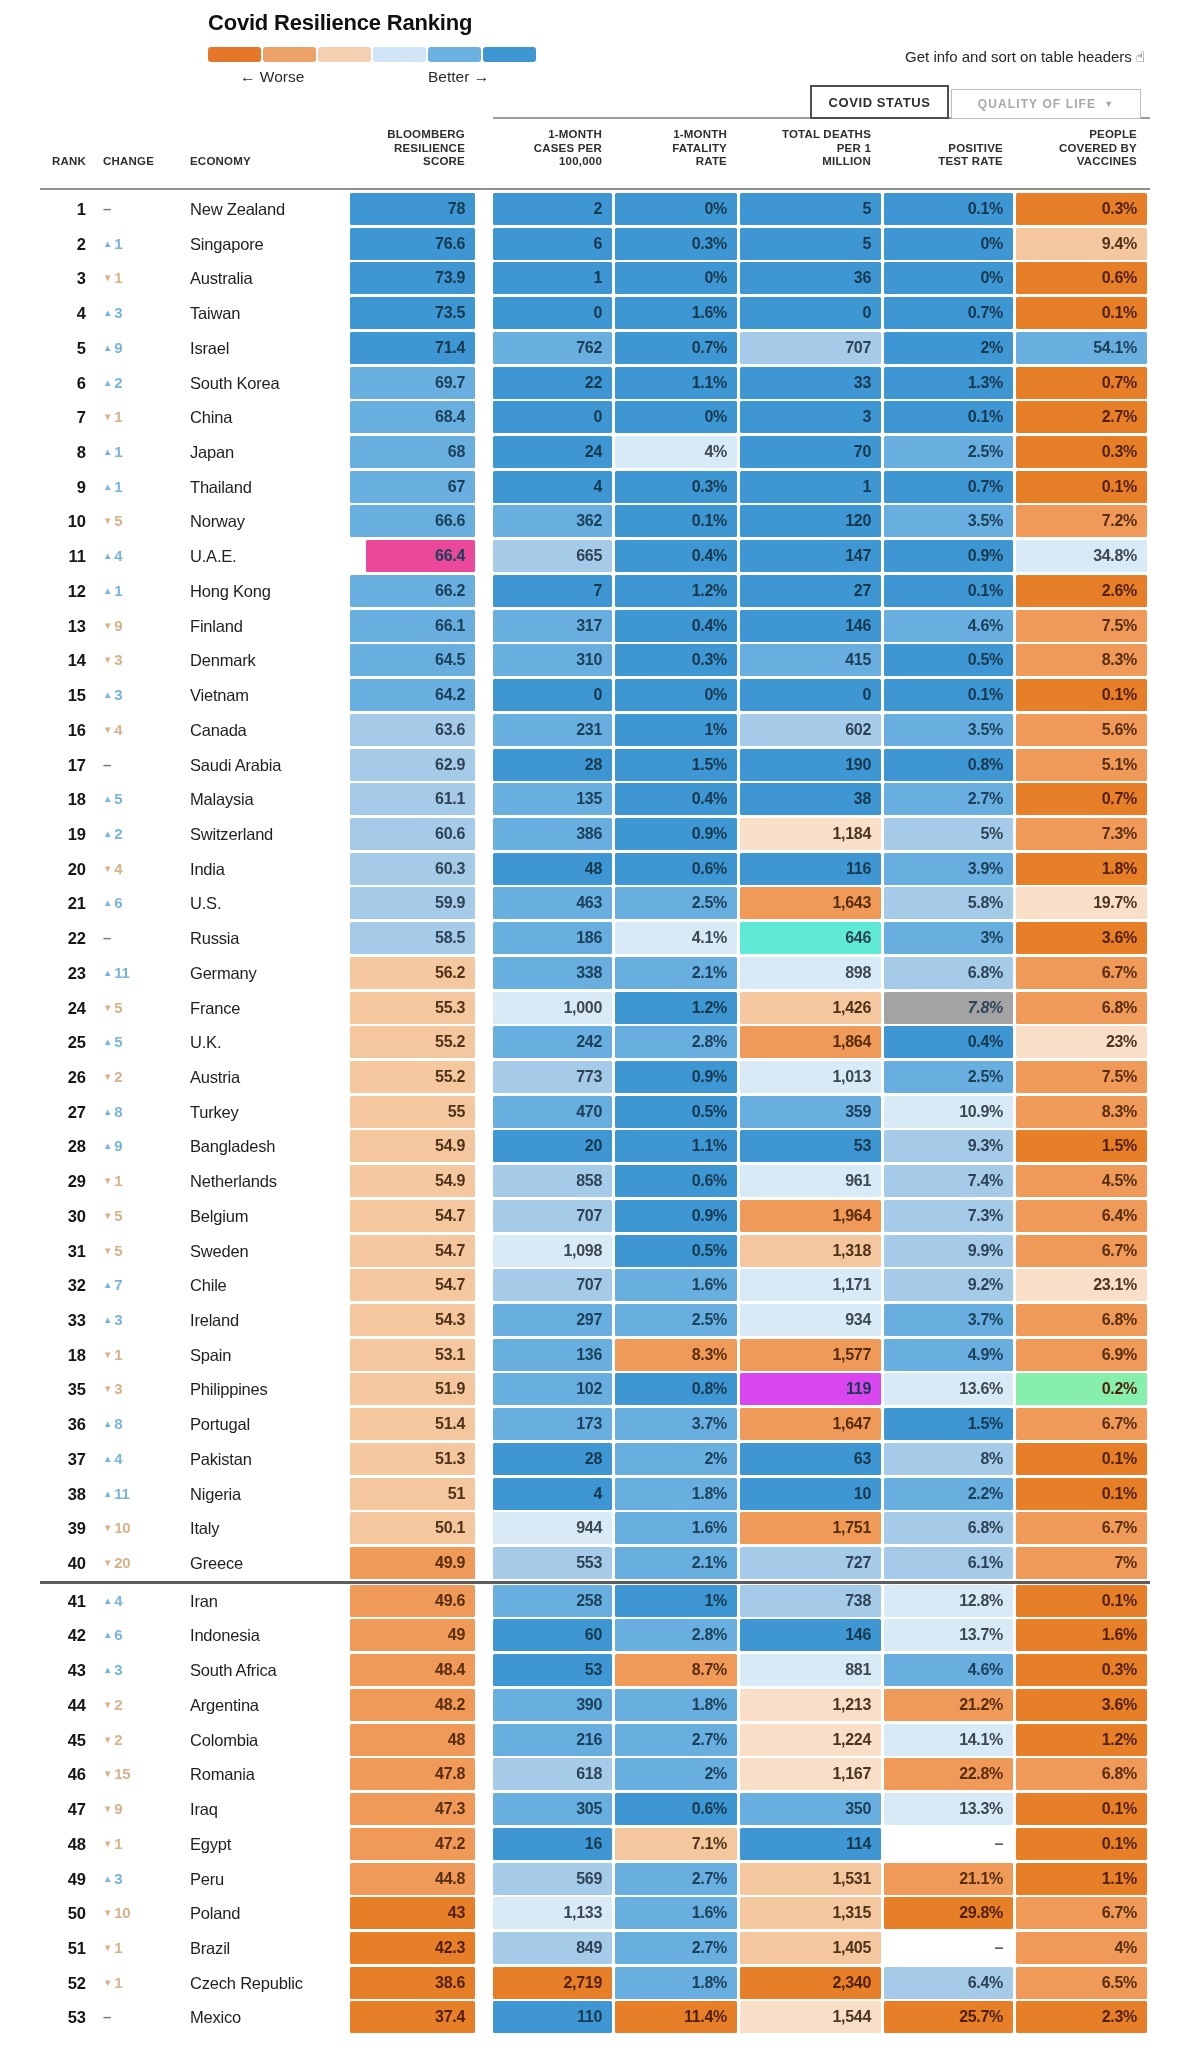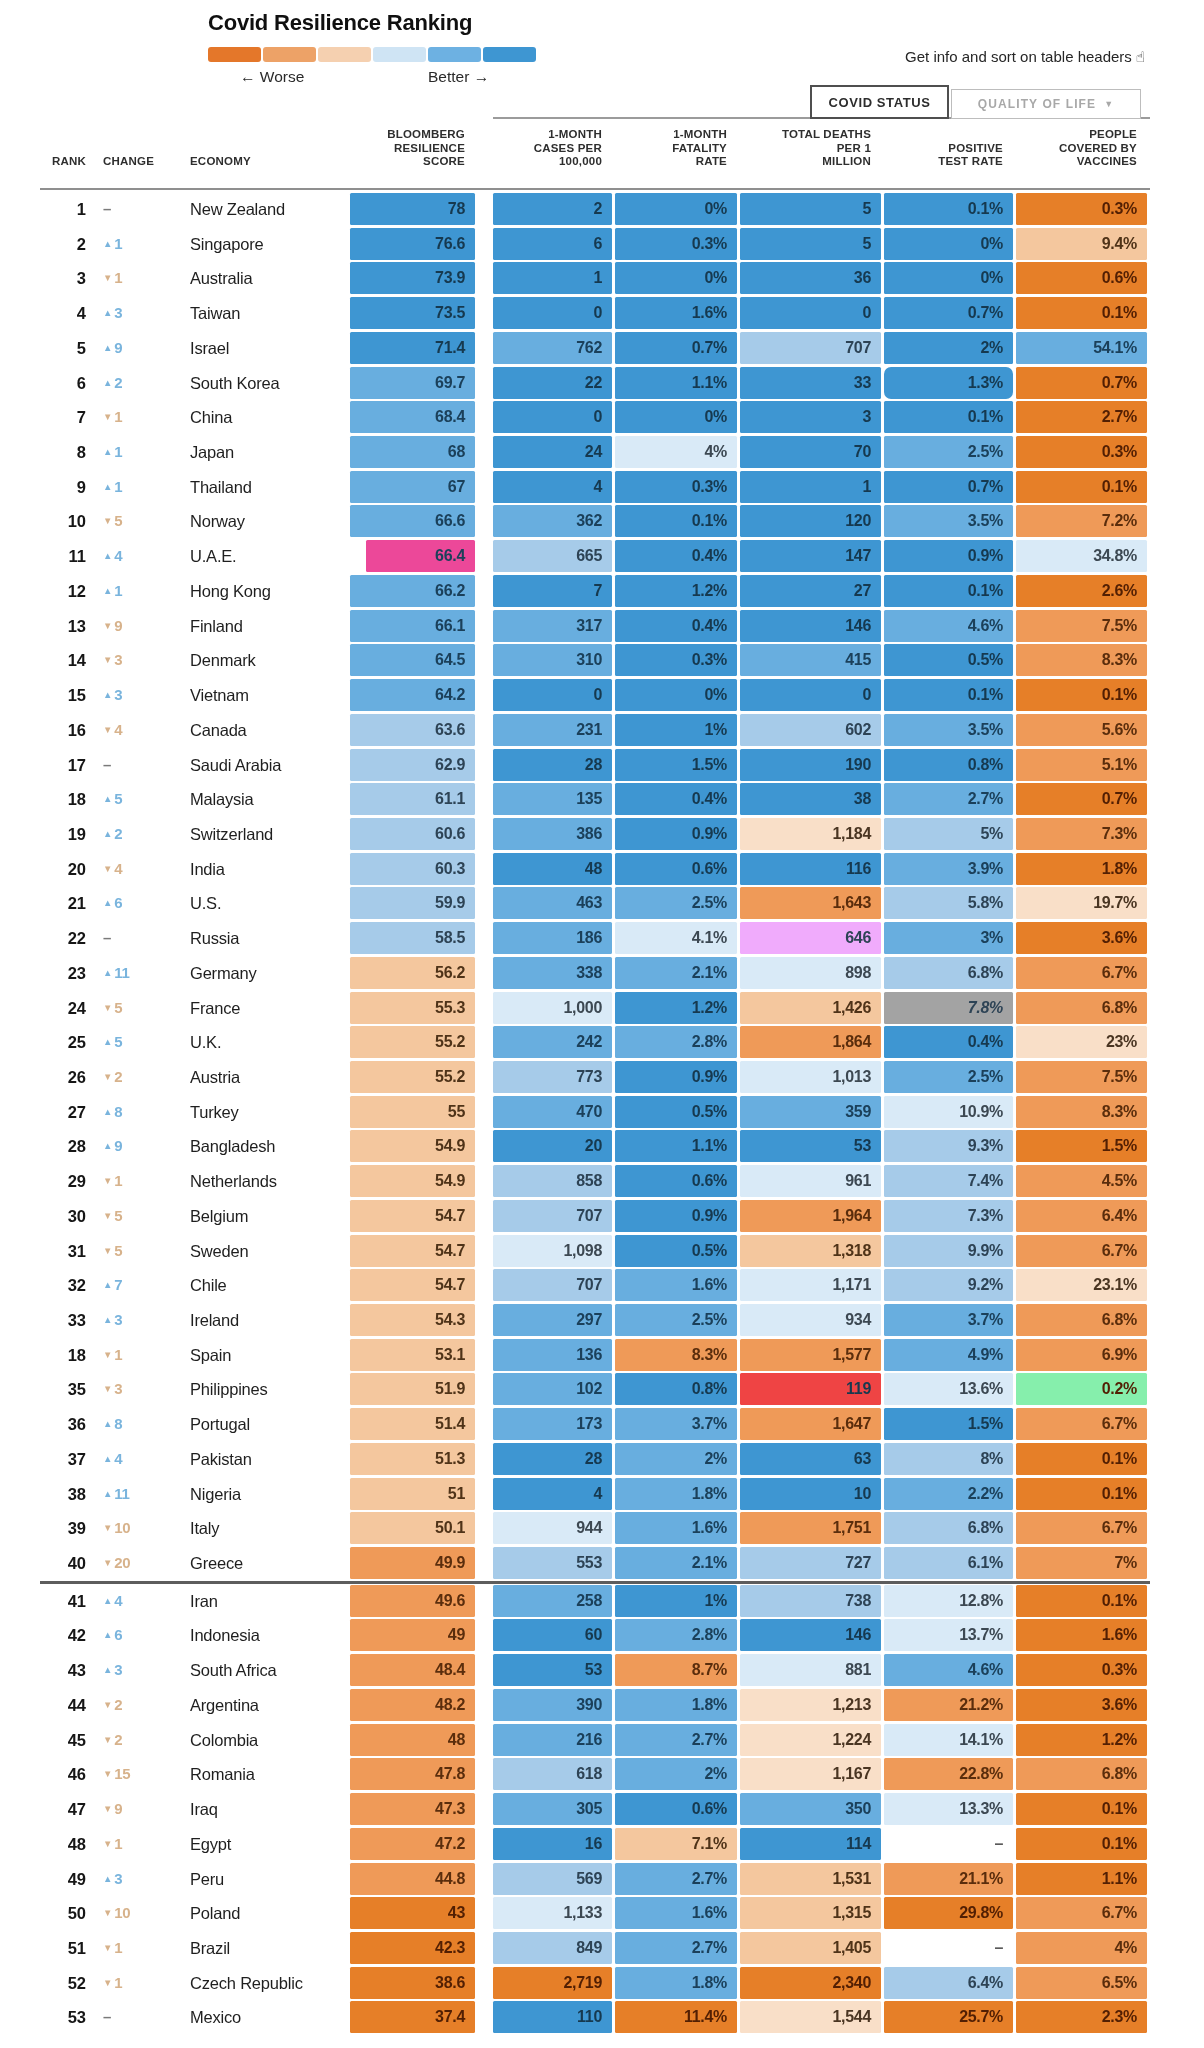--- a/index.html
+++ b/index.html
@@ -167,21 +167,21 @@
       </div>
       <div class="trow grid">
         <div class="rank">6</div>
         <div class="change up"><span class="arr">▲</span>2</div>
         <div class="economy">South Korea</div>
         <div class="cell t-b2" style="background: rgb(104, 174, 223);">69.7</div>
         <div></div>
         <div class="cell t-b3" style="background: rgb(62, 150, 210);">22</div>
         <div class="cell t-b3" style="background: rgb(62, 150, 210);">1.1%</div>
         <div class="cell t-b3" style="background: rgb(62, 150, 210);">33</div>
-        <div class="cell t-b3" style="background: rgb(62, 150, 210); border-radius: 7px;">1.3%</div>
+        <div class="cell t-b3" style="background: rgb(62, 150, 210);">1.3%</div>
         <div class="cell t-o3" style="background: rgb(230, 127, 40);">0.7%</div>
       </div>
       <div class="trow grid">
         <div class="rank">7</div>
         <div class="change down"><span class="arr">▼</span>1</div>
         <div class="economy">China</div>
         <div class="cell t-b2" style="background: rgb(104, 174, 223);">68.4</div>
         <div></div>
         <div class="cell t-b3" style="background: rgb(62, 150, 210);">0</div>
         <div class="cell t-b3" style="background: rgb(62, 150, 210);">0%</div>
@@ -358,21 +358,21 @@
         <div class="cell t-o0" style="background: rgb(249, 223, 200);">19.7%</div>
       </div>
       <div class="trow grid">
         <div class="rank">22</div>
         <div class="change none">–</div>
         <div class="economy">Russia</div>
         <div class="cell t-b1" style="background: rgb(166, 203, 233);">58.5</div>
         <div></div>
         <div class="cell t-b2" style="background: rgb(104, 174, 223);">186</div>
         <div class="cell t-b0" style="background: rgb(217, 234, 247);">4.1%</div>
-        <div class="cell t-b1" style="background: #f0abfc;">646</div>
+        <div class="cell t-b1" style="background: #5eead4;">646</div>
         <div class="cell t-b2" style="background: rgb(104, 174, 223);">3%</div>
         <div class="cell t-o3" style="background: rgb(230, 127, 40);">3.6%</div>
       </div>
       <div class="trow grid">
         <div class="rank">23</div>
         <div class="change up"><span class="arr">▲</span>11</div>
         <div class="economy">Germany</div>
         <div class="cell t-o1" style="background: rgb(244, 199, 158);">56.2</div>
         <div></div>
         <div class="cell t-b2" style="background: rgb(104, 174, 223);">338</div>
@@ -514,21 +514,21 @@
         <div class="cell t-o2" style="background: rgb(239, 154, 88);">6.9%</div>
       </div>
       <div class="trow grid">
         <div class="rank">35</div>
         <div class="change down"><span class="arr">▼</span>3</div>
         <div class="economy">Philippines</div>
         <div class="cell t-o1" style="background: rgb(244, 199, 158);">51.9</div>
         <div></div>
         <div class="cell t-b2" style="background: rgb(104, 174, 223);">102</div>
         <div class="cell t-b3" style="background: rgb(62, 150, 210);">0.8%</div>
-        <div class="cell t-b3" style="background: #ef4444; text-align: center;">119</div>
+        <div class="cell t-b3" style="background: #d946ef; text-align: center;">119</div>
         <div class="cell t-b0" style="background: rgb(217, 234, 247);">13.6%</div>
         <div class="cell t-o3" style="background: #86efac;">0.2%</div>
       </div>
       <div class="trow grid">
         <div class="rank">36</div>
         <div class="change up"><span class="arr">▲</span>8</div>
         <div class="economy">Portugal</div>
         <div class="cell t-o1" style="background: rgb(244, 199, 158);">51.4</div>
         <div></div>
         <div class="cell t-b2" style="background: rgb(104, 174, 223);">173</div>

